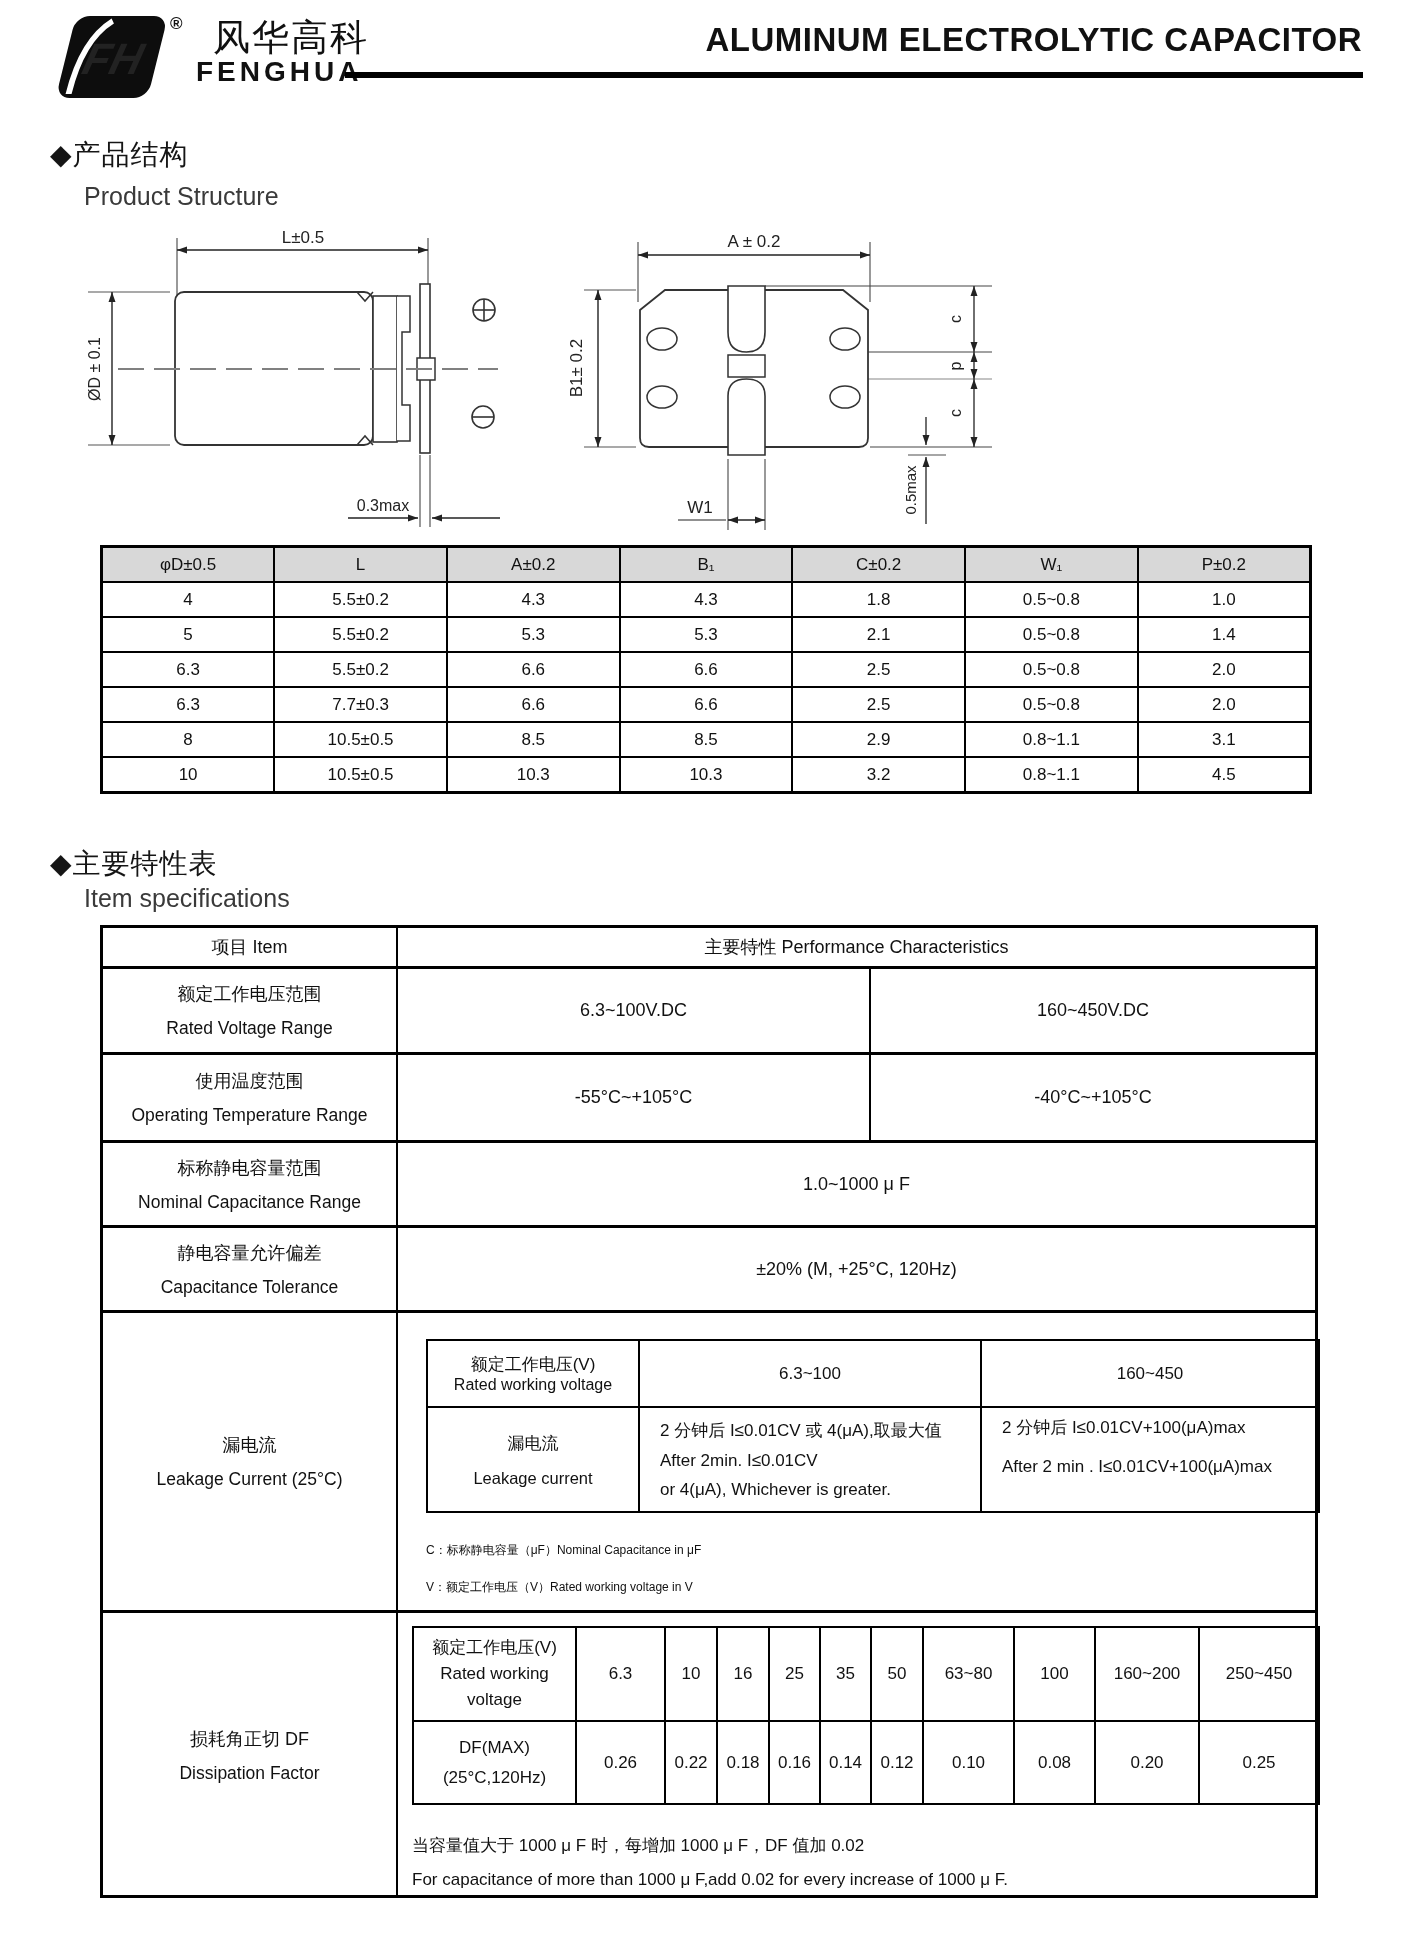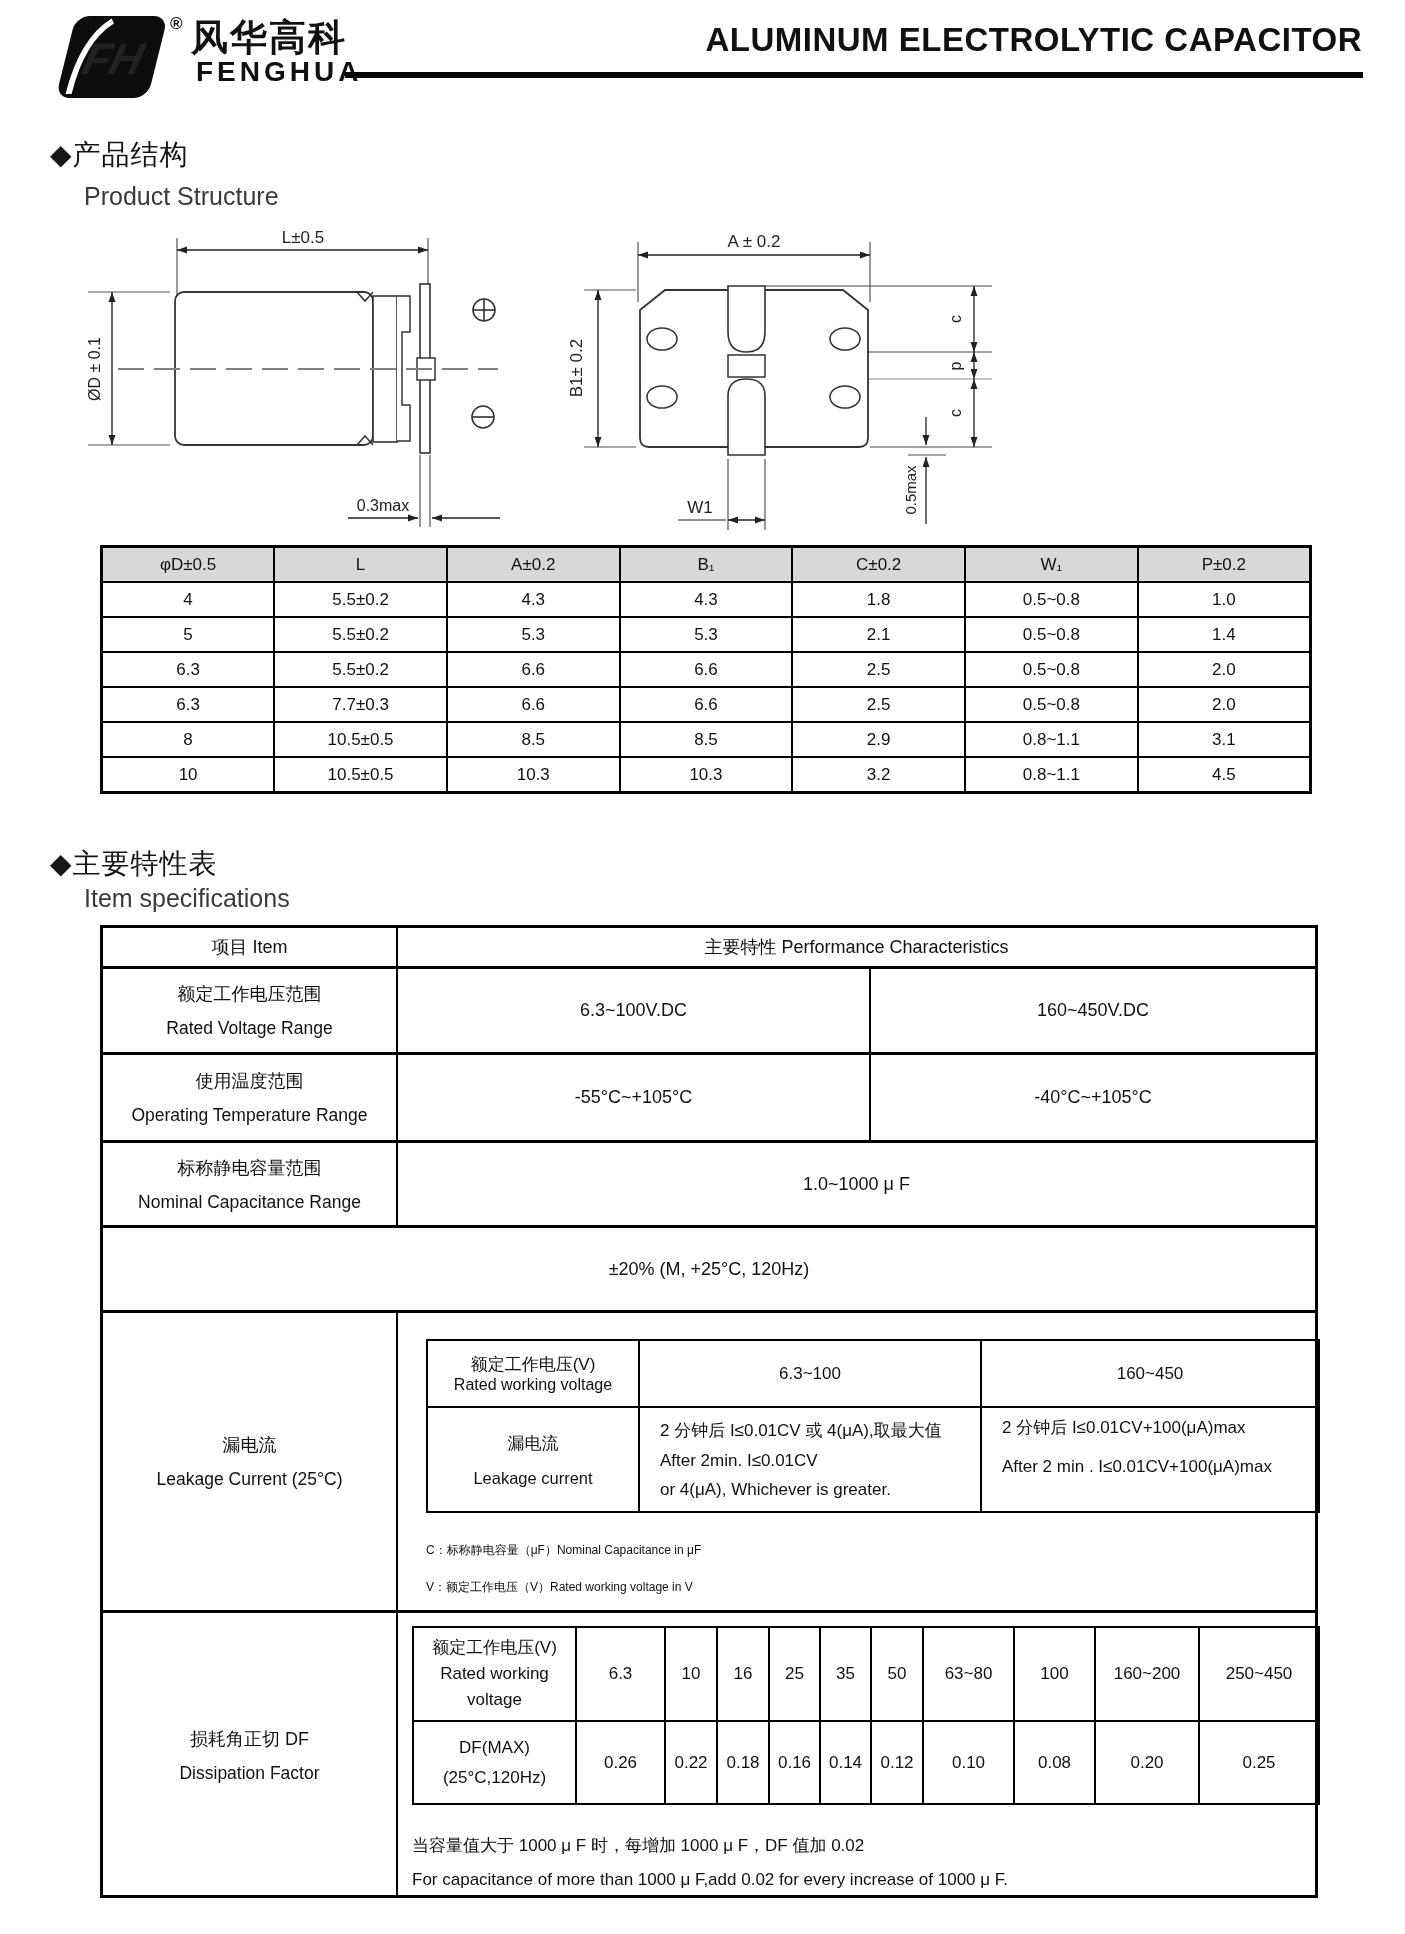--- a/index.html
+++ b/index.html
@@ -2,21 +2,21 @@
 <html><head>
 <meta charset="utf-8">
 <style>
   html,body{margin:0;padding:0;background:#fff;}
   .page{position:relative;width:1405px;height:1934px;background:#ffffff;overflow:hidden;
         font-family:"Liberation Sans","DejaVu Sans",sans-serif;color:#111;}
   .abs{position:absolute;}
 
   
   .reg-mark{font-size:17px;font-weight:bold;}
-  .company-cn{font-size:37px;font-weight:bold;letter-spacing:2px;line-height:1;}
+  .company-cn{font-size:37px;font-weight:normal;letter-spacing:2px;line-height:1;margin-left:22px;}
   .company-en{font-size:28px;font-weight:bold;letter-spacing:4px;line-height:1;}
   .doc-title{font-size:33px;font-weight:bold;letter-spacing:.5px;text-align:right;white-space:nowrap;}
   .header-rule{background:#000;height:6px;}
 
   
   .sec-cn{font-size:28px;color:#151515;letter-spacing:1px;}
   .sec-en{font-size:25px;color:#3a3a3a;}
 
   
   table.dim{border-collapse:collapse;width:1212px;table-layout:fixed;border:3px solid #000;}
@@ -291,20 +291,24 @@
 
     <div class="spec-row" style="height:85px;">
       <div class="spec-label gap26">
         <span class="cn">标称静电容量范围</span>
         <span class="en">Nominal Capacitance Range</span>
       </div>
       <div class="spec-value">1.0~1000 μ F</div>
     </div>
 
     <div class="spec-row" style="height:85px;">
+      <div class="spec-label gap26">
+        <span class="cn">静电容量允许偏差</span>
+        <span class="en">Capacitance Tolerance</span>
+      </div>
       <div class="spec-value">±20% (M, +25°C, 120Hz)</div>
     </div>
 
     <div class="spec-row" style="height:300px;">
       <div class="spec-label gap26">
         <span class="cn">漏电流</span>
         <span class="en">Leakage Current (25°C)</span>
       </div>
       <div class="lk-wrap">
         <div class="lk-table">

